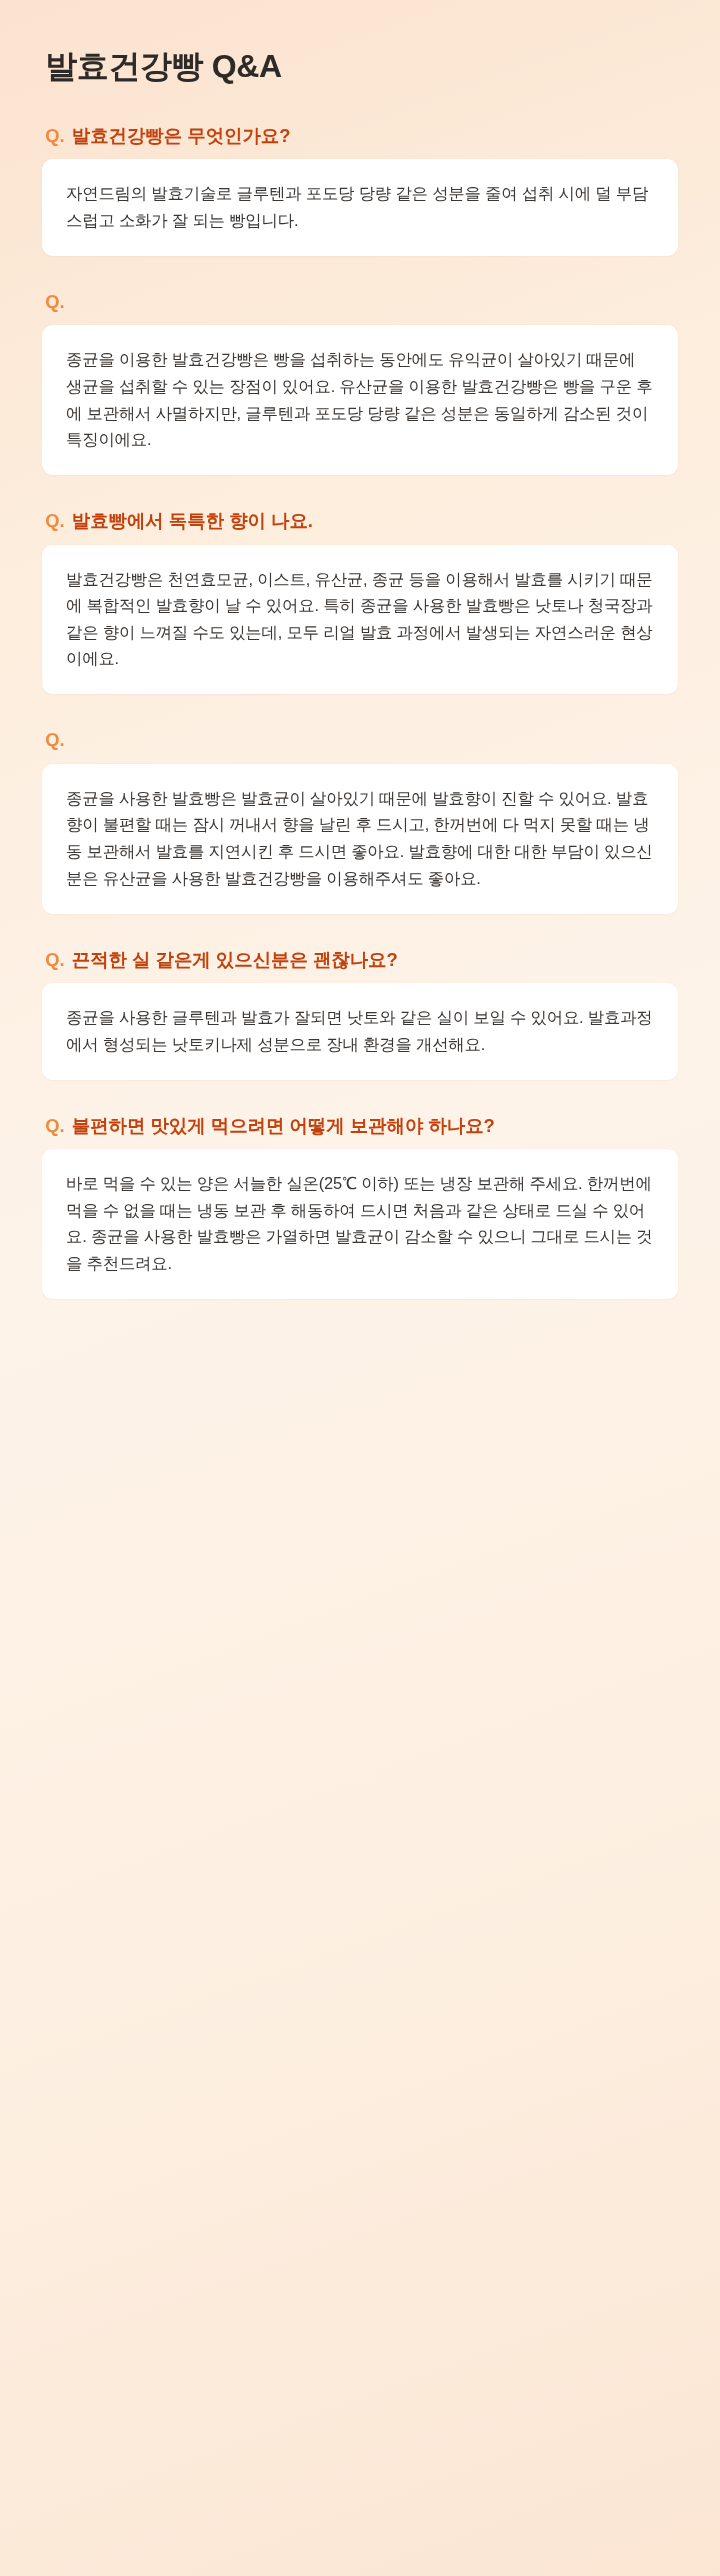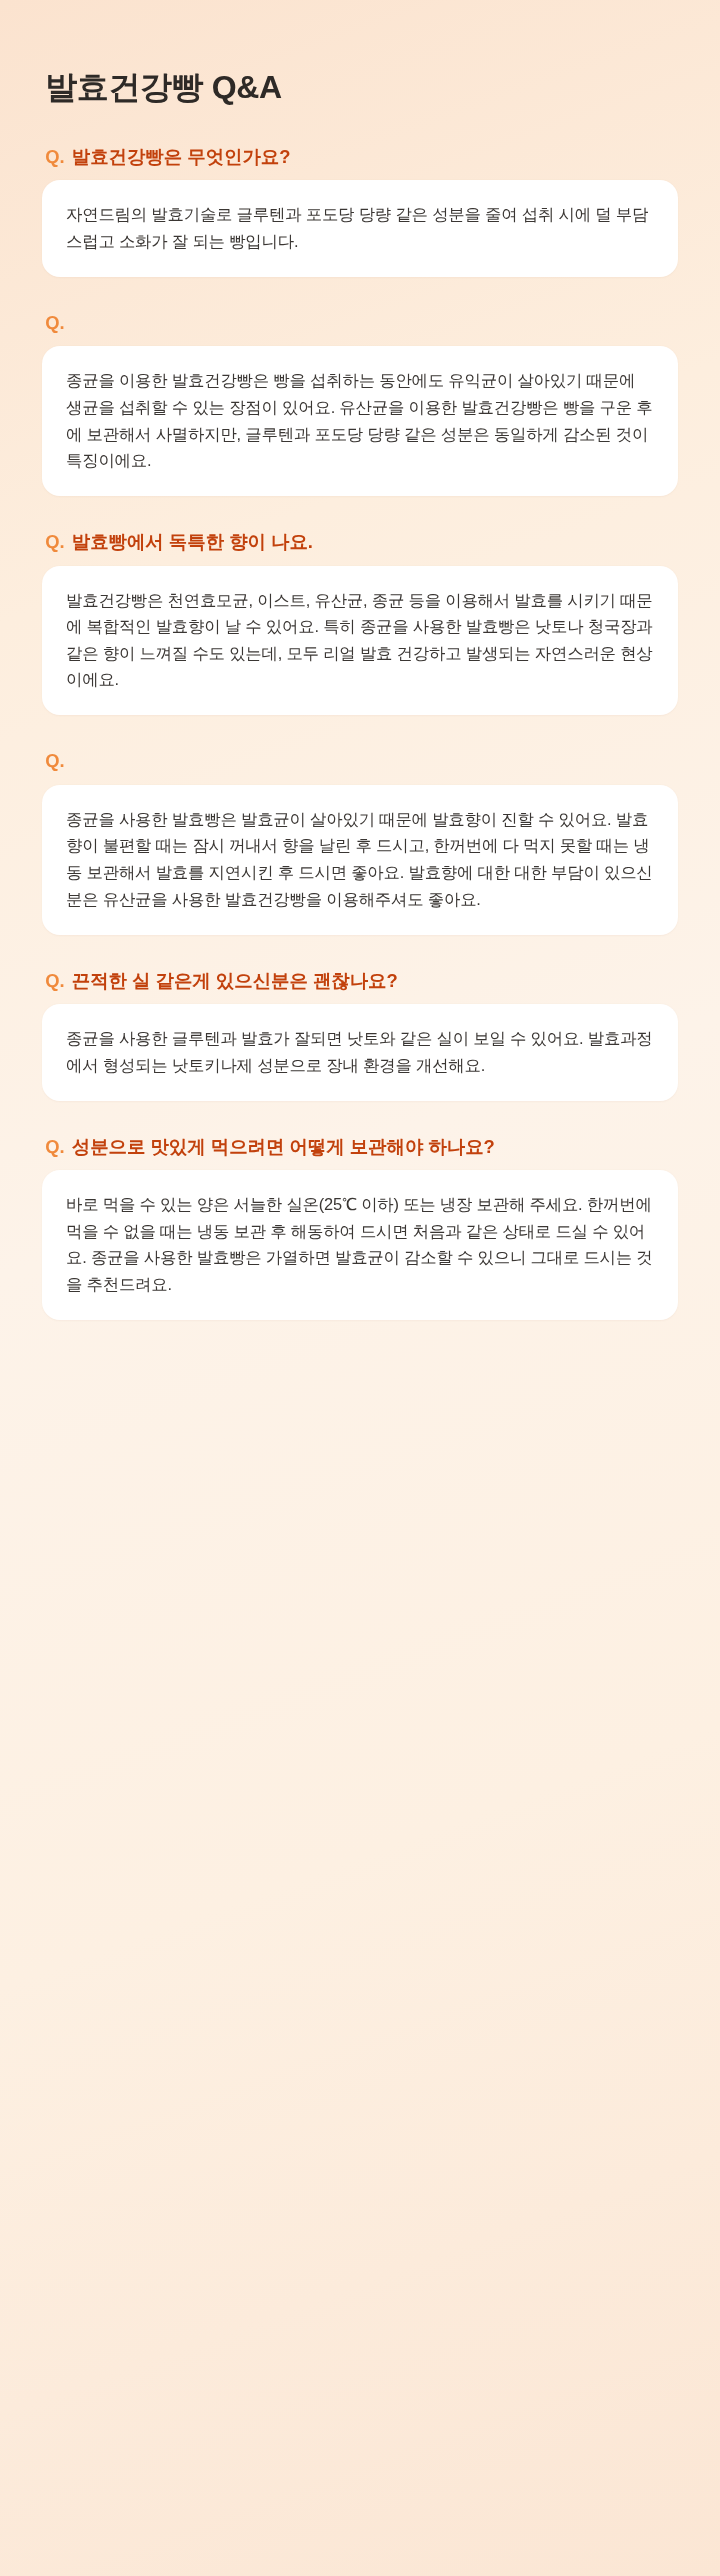--- a/index.html
+++ b/index.html
@@ -9,21 +9,21 @@
   body {
     width: 720px;
     min-height: 2576px;
     background: linear-gradient(160deg, #fbe3cf 0%, #fdeede 22%, #fdf3e9 45%, #fdf0e2 70%, #fbe6d4 100%);
     font-family: "Liberation Sans", sans-serif;
     -webkit-font-smoothing: antialiased;
   }
   .page {
     width: 720px;
     box-sizing: border-box;
-    padding: 66px 42px 64px 42px;
+    padding: 45px 42px 64px 42px;
   }
   .page-title {
     font-size: 32px;
     font-weight: bold;
     color: #2e2a27;
     letter-spacing: -0.4px;
     margin: 0 0 35px 3.2px;
   }
   .qa-item {
     margin-bottom: 34px;
@@ -43,21 +43,21 @@
   }
   .q-text {
     color: #c2410c;
     font-size: 18.4px;
     font-weight: bold;
     line-height: 1.32;
     white-space: pre-line;
   }
   .answer-box {
     background: #ffffff;
-    border-radius: 18px;
+    border-radius: 11px;
     padding: 21px 24px 22.4px 24px;
     box-shadow: 0 0.8px 1.6px rgba(180, 140, 110, 0.08);
   }
   .answer-text {
     color: #3a3633;
     font-size: 16.4px;
     line-height: 1.62;
     letter-spacing: -0.2px;
     white-space: pre-line;
     margin: 0;
@@ -85,21 +85,21 @@
         <div class="answer-box">
           <p class="answer-text">종균을 이용한 발효건강빵은 빵을 섭취하는 동안에도 유익균이 살아있기 때문에 생균을 섭취할 수 있는 장점이 있어요. 유산균을 이용한 발효건강빵은 빵을 구운 후에 보관해서 사멸하지만, 글루텐과 포도당 당량 같은 성분은 동일하게 감소된 것이 특징이에요.</p>
         </div>
       </div>
       <div class="qa-item">
         <div class="question-row">
           <span class="q-mark">Q.</span>
           <span class="q-text">발효빵에서 독특한 향이 나요.</span>
         </div>
         <div class="answer-box">
-          <p class="answer-text">발효건강빵은 천연효모균, 이스트, 유산균, 종균 등을 이용해서 발효를 시키기 때문에 복합적인 발효향이 날 수 있어요. 특히 종균을 사용한 발효빵은 낫토나 청국장과 같은 향이 느껴질 수도 있는데, 모두 리얼 발효 건강하고 발생되는 자연스러운 현상이에요.</p>
+          <p class="answer-text">발효건강빵은 천연효모균, 이스트, 유산균, 종균 등을 이용해서 발효를 시키기 때문에 복합적인 발효향이 날 수 있어요. 특히 종균을 사용한 발효빵은 낫토나 청국장과 같은 향이 느껴질 수도 있는데, 모두 리얼 발효 과정에서 발생되는 자연스러운 현상이에요.</p>
         </div>
       </div>
       <div class="qa-item">
         <div class="question-row">
           <span class="q-mark">Q.</span>
         </div>
         <div class="answer-box">
           <p class="answer-text">종균을 사용한 발효빵은 발효균이 살아있기 때문에 발효향이 진할 수 있어요. 발효향이 불편할 때는 잠시 꺼내서 향을 날린 후 드시고, 한꺼번에 다 먹지 못할 때는 냉동 보관해서 발효를 지연시킨 후 드시면 좋아요. 발효향에 대한 대한 부담이 있으신분은 유산균을 사용한 발효건강빵을 이용해주셔도 좋아요.</p>
         </div>
       </div>
@@ -108,21 +108,21 @@
           <span class="q-mark">Q.</span>
           <span class="q-text">끈적한 실 같은게 있으신분은 괜찮나요?</span>
         </div>
         <div class="answer-box">
           <p class="answer-text">종균을 사용한 글루텐과 발효가 잘되면 낫토와 같은 실이 보일 수 있어요. 발효과정에서 형성되는 낫토키나제 성분으로 장내 환경을 개선해요.</p>
         </div>
       </div>
       <div class="qa-item">
         <div class="question-row">
           <span class="q-mark">Q.</span>
-          <span class="q-text">성분으로 맛있게 먹으려면 어떻게 보관해야 하나요?</span>
+          <span class="q-text">불편하면 맛있게 먹으려면 어떻게 보관해야 하나요?</span>
         </div>
         <div class="answer-box">
           <p class="answer-text">바로 먹을 수 있는 양은 서늘한 실온(25℃ 이하) 또는 냉장 보관해 주세요. 한꺼번에 먹을 수 없을 때는 냉동 보관 후 해동하여 드시면 처음과 같은 상태로 드실 수 있어요. 종균을 사용한 발효빵은 가열하면 발효균이 감소할 수 있으니 그대로 드시는 것을 추천드려요.</p>
         </div>
       </div>
     </div>
 </div>
 
 
 </body></html>

